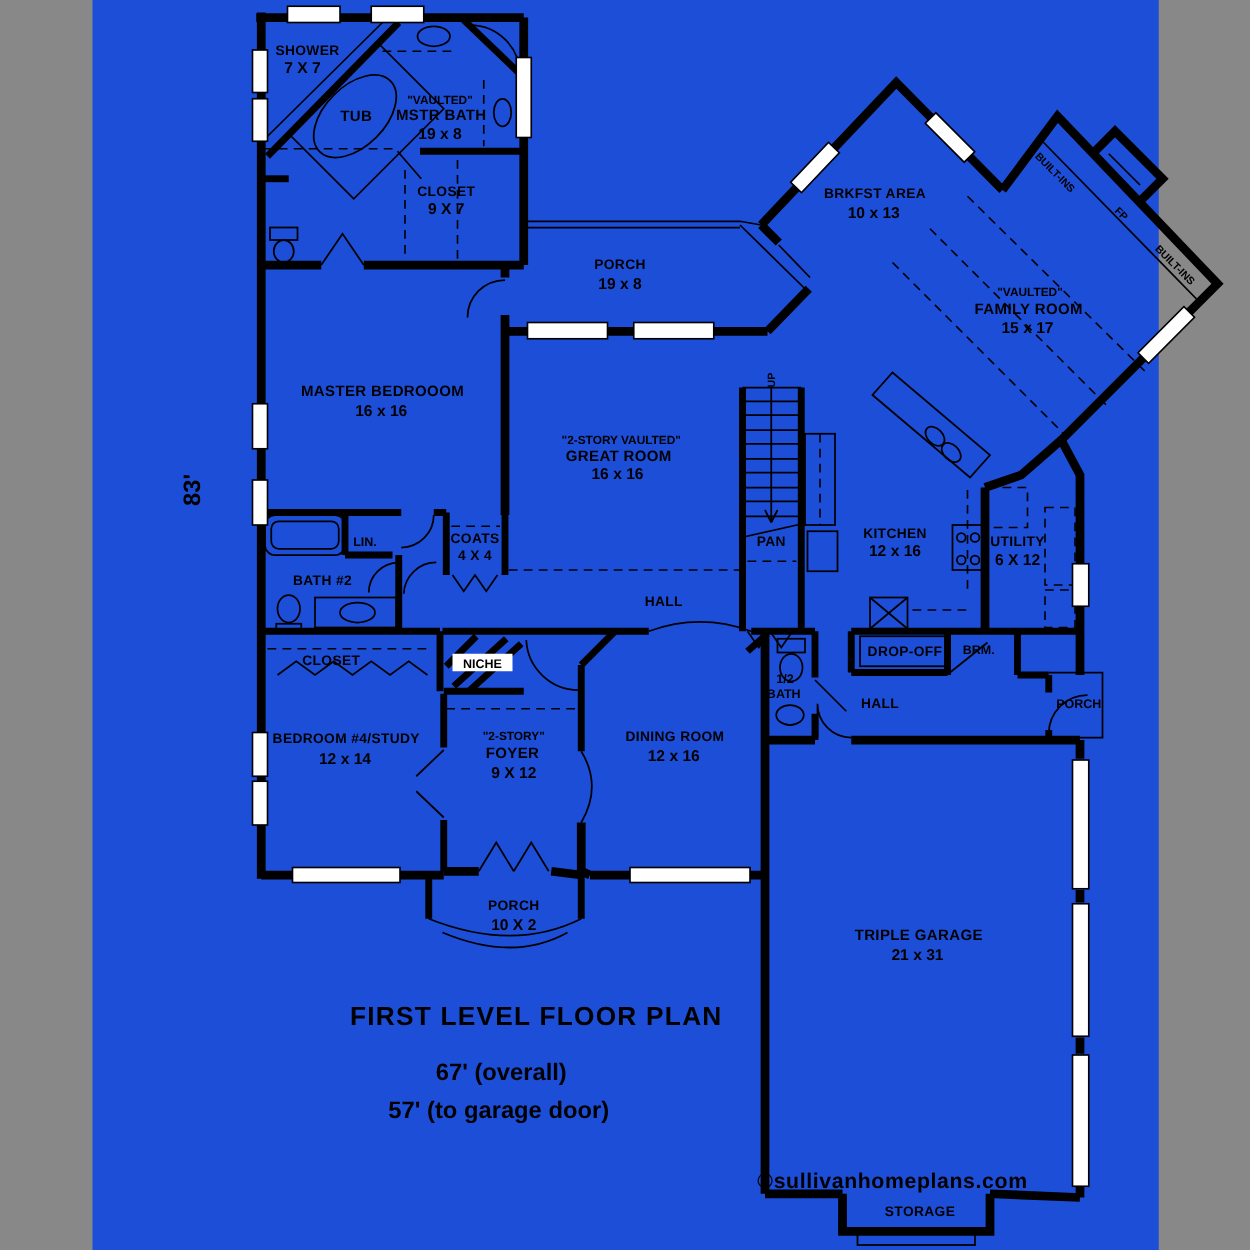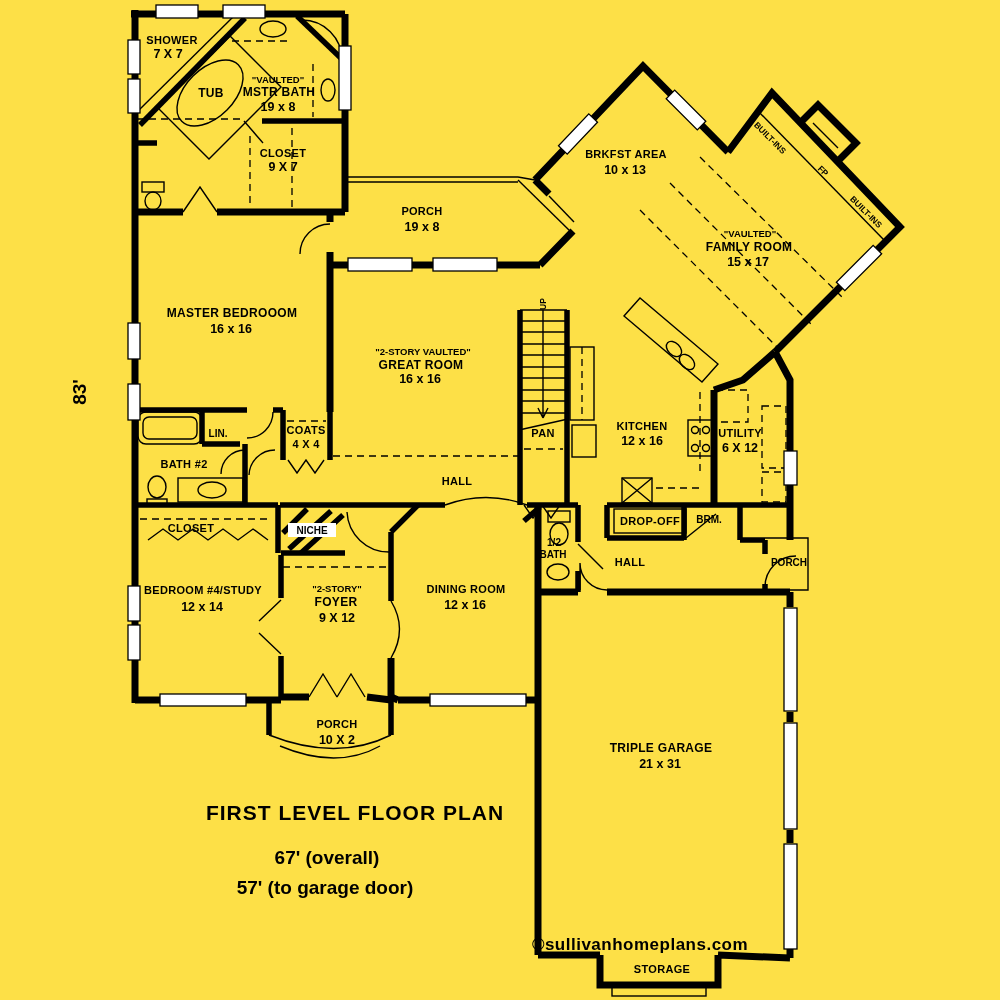--- a/index.html
+++ b/index.html
@@ -1,16 +1,16 @@
 <!DOCTYPE html>
 <html><head>
 <meta charset="utf-8">
 <style>
   html,body{margin:0;padding:0;background:#888;}
-  #canvas{width:1000px;height:1000px;background:#fde047;position:relative;margin:0 auto;font-family:"Liberation Sans",sans-serif;}
+  #canvas{width:853px;height:1000px;background:#1d4ed8;position:relative;margin:0 auto;font-family:"Liberation Sans",sans-serif;}
   svg{display:block;}
   .w7{stroke:#000;stroke-width:7;fill:none;stroke-linecap:butt;}
   .w5{stroke:#000;stroke-width:5.5;fill:none;stroke-linecap:butt;}
   .t{stroke:#000;stroke-width:1.4;fill:none;}
   .d{stroke:#000;stroke-width:1.3;fill:none;stroke-dasharray:7 5;}
   .win rect{fill:#fff;stroke:#000;stroke-width:1.3;}
   text{fill:#000;font-family:"Liberation Sans",sans-serif;font-weight:bold;text-anchor:middle;}
   .rm{font-size:11px;letter-spacing:.3px;}
   .rm2{font-size:12px;letter-spacing:.3px;}
   .dm{font-size:12.5px;}

